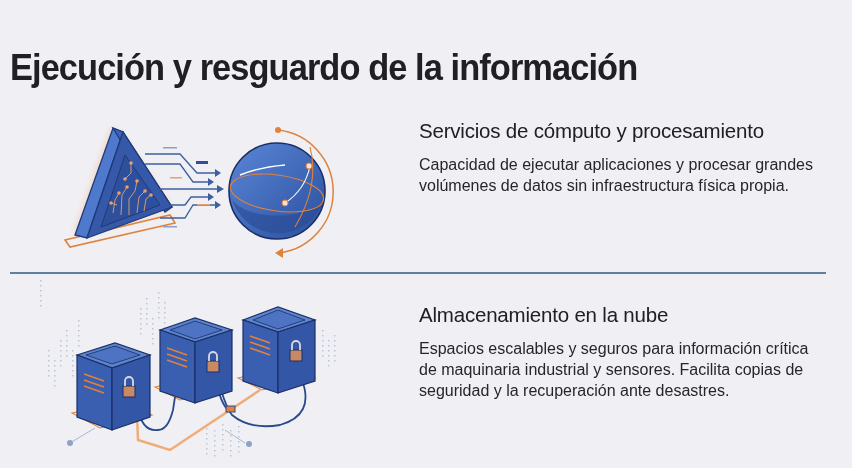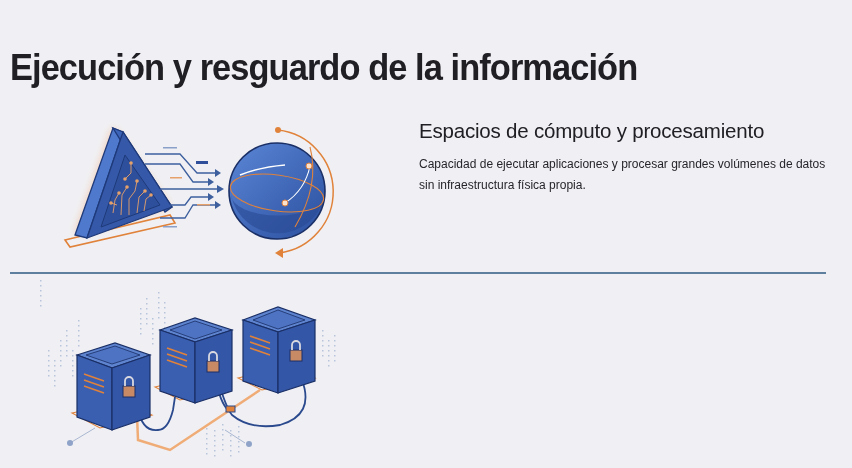--- a/index.html
+++ b/index.html
@@ -23,21 +23,21 @@
   .sec1 .illus { left:45px; top:0; width:300px; height:175px; }
   .sec2 .illus { left:40px; top:0; width:360px; height:188px; }
   .text-col { position:absolute; left:419px; }
   .sec1 .text-col { top:24px; }
   .sec2 .text-col { top:23px; }
   .sec-title {
     font-size:20.5px; font-weight:normal; color:#202024; white-space:nowrap;
     margin:0 0 11px 0; letter-spacing:-0.2px;
   }
   .para {
-    font-size:12px; line-height:21px; color:#26262a; margin:0 0 8px 0;
+    font-size:16px; line-height:21px; color:#26262a; margin:0 0 8px 0;
     width:410px;
   }
   .divider {
     position:absolute; left:10px; top:272px; width:816px; height:2px;
     background:#5f7f9e;
   }
 </style>
 </head>
 <body>
 
@@ -120,21 +120,21 @@
         <circle cx="240" cy="108" r="3" fill="#fbe2cf" stroke="#e0823a"></circle>
       </g>
       <g fill="none" stroke="#e0823a" stroke-width="1.5">
         <path d="M233 35 A62 62 0 0 1 235 158"></path>
       </g>
       <circle cx="233" cy="35" r="3" fill="#e0823a"></circle>
       <path d="M238 153 L230 158 L238 163 Z" fill="#e0823a"></path>
     </svg>
   </div>
   <div class="text-col">
-    <h2 class="sec-title">Espacios de cómputo y procesamiento</h2>
+    <h2 class="sec-title">Servicios de cómputo y procesamiento</h2>
     <p class="para">Capacidad de ejecutar aplicaciones y procesar grandes volúmenes de datos sin infraestructura física propia.</p>
   </div>
 </div>
 
 <div class="divider"></div>
 
 <div class="section sec2">
   <div class="illus">
     <svg width="360" height="188" viewBox="0 0 360 188">
 
@@ -224,13 +224,17 @@
         <g stroke="#e0823a" stroke-width="1.6">
             <line x1="210" y1="56" x2="230" y2="63"></line>
             <line x1="210" y1="62" x2="230" y2="69"></line>
             <line x1="210" y1="68" x2="230" y2="75"></line>
           </g>
         <rect x="250" y="70" width="12" height="11" fill="#c88a64" stroke="#1a2f66"></rect>
         <path d="M252 70 V65 A4 4 0 0 1 260 65 V70" fill="none" stroke="#d9d9e0" stroke-width="1.8"></path>
       </g>
     </svg>
   </div>
+  <div class="text-col">
+    <h2 class="sec-title">Almacenamiento en la nube</h2>
+    <p class="para">Espacios escalables y seguros para información crítica de maquinaria industrial y sensores. Facilita copias de seguridad y la recuperación ante desastres.</p>
+  </div>
 </div>
 
 </body></html>

